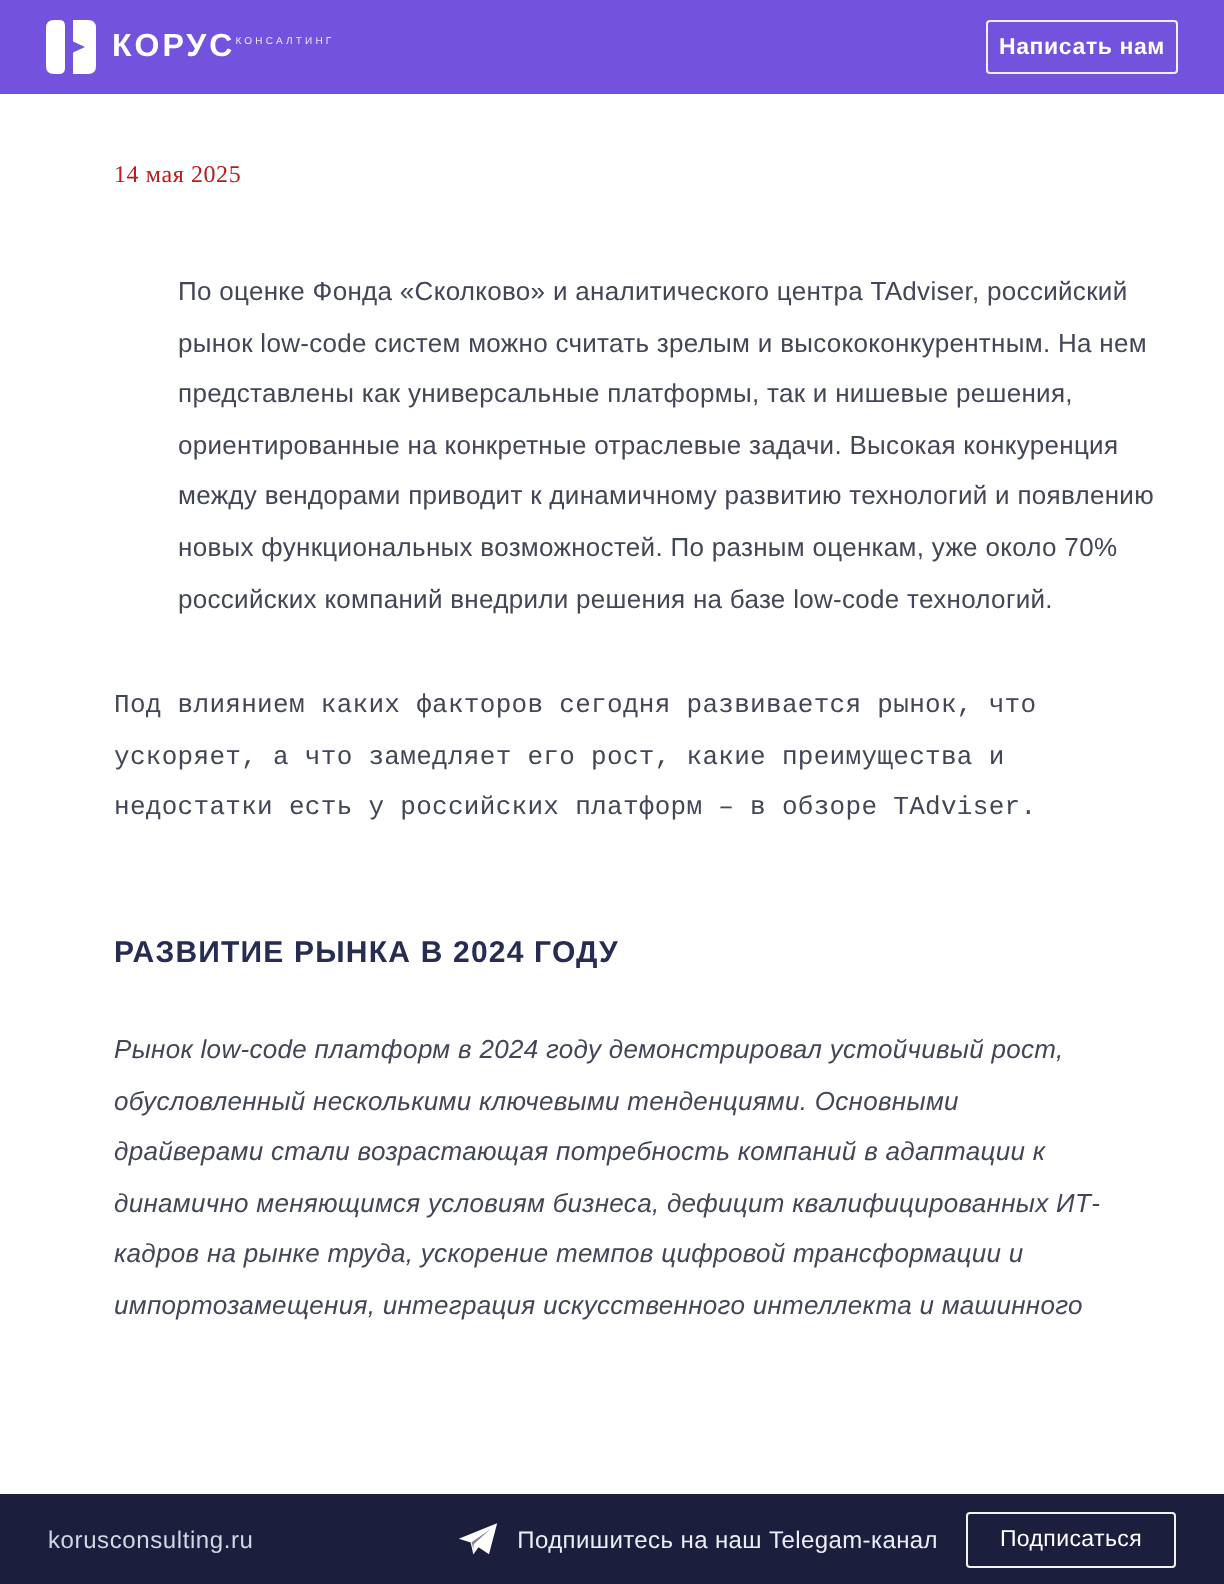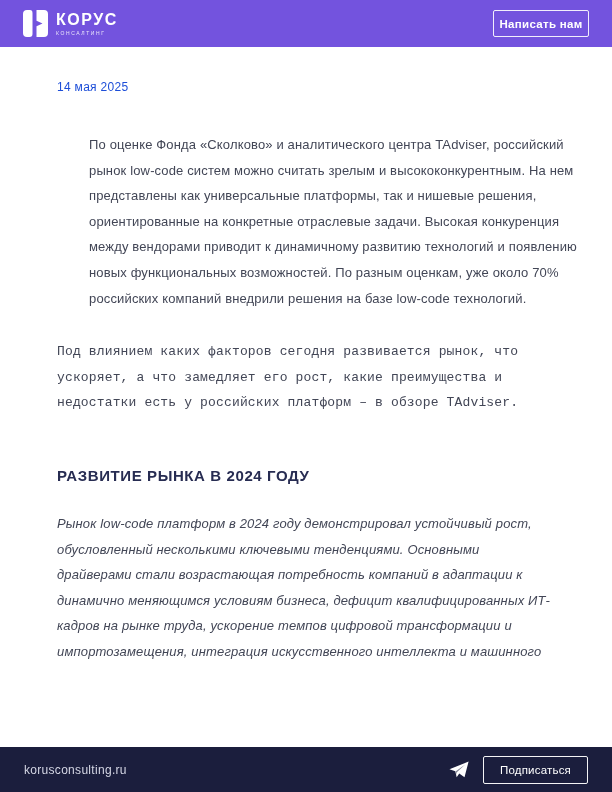--- a/index.html
+++ b/index.html
@@ -25,21 +25,21 @@
     align-items: center;
     padding: 0 23px;
   }
   .logo {
     display: flex;
     align-items: center;
     gap: 8px;
     cursor: pointer;
   }
   .logo-mark { display: block; }
-  .logo-text-stack { display: flex; flex-direction: column; justify-content: center; }
+  .logo-text-stack { display: flex; justify-content: center; }
   .logo-brand {
     color: #ffffff;
     font-size: 16px;
     font-weight: bold;
     letter-spacing: 1.5px;
     line-height: 16px;
   }
   .logo-sub {
     color: rgba(255,255,255,0.85);
     font-size: 5px;
@@ -63,22 +63,23 @@
     align-items: center;
     justify-content: center;
   }
 
   
   .content {
     padding: 80px 57px 0 57px;
   }
   .article-date {
     font-size: 12px;
-    color: #1d4ed8;
+    color: #b91c1c;
     letter-spacing: 0.3px;
+    font-family: Liberation Serif, serif;
   }
   .article-title {
     margin-top: 27px;
     font-size: 24px;
     line-height: 30px;
     font-weight: bold;
     color: #20202a;
     letter-spacing: 0.3px;
   }
   .body-par {
@@ -179,17 +180,18 @@
 
   <footer class="footbar">
     <a class="footer-site">korusconsulting.ru</a>
     <div class="tg-group">
       <span>
         <svg class="tg-icon" width="20" height="17" viewBox="0 0 24 20" aria-hidden="true">
           <path fill="#ffffff" d="M23.5 0.5 L0.5 9.8 L7.6 12.1 L9.2 19.3 L12.3 14.9 L18.6 19.2 Z"></path>
           <path fill="#1b1e3d" d="M8.2 12 L19.5 4 L9.4 13.2 L9.2 16.2 Z" opacity="0.55"></path>
         </svg>
       </span>
+      <span class="tg-text">Подпишитесь на наш Telegam-канал</span>
     </div>
     <button class="subscribe-btn">Подписаться</button>
   </footer>
 
 </div>
 
 </body></html>

